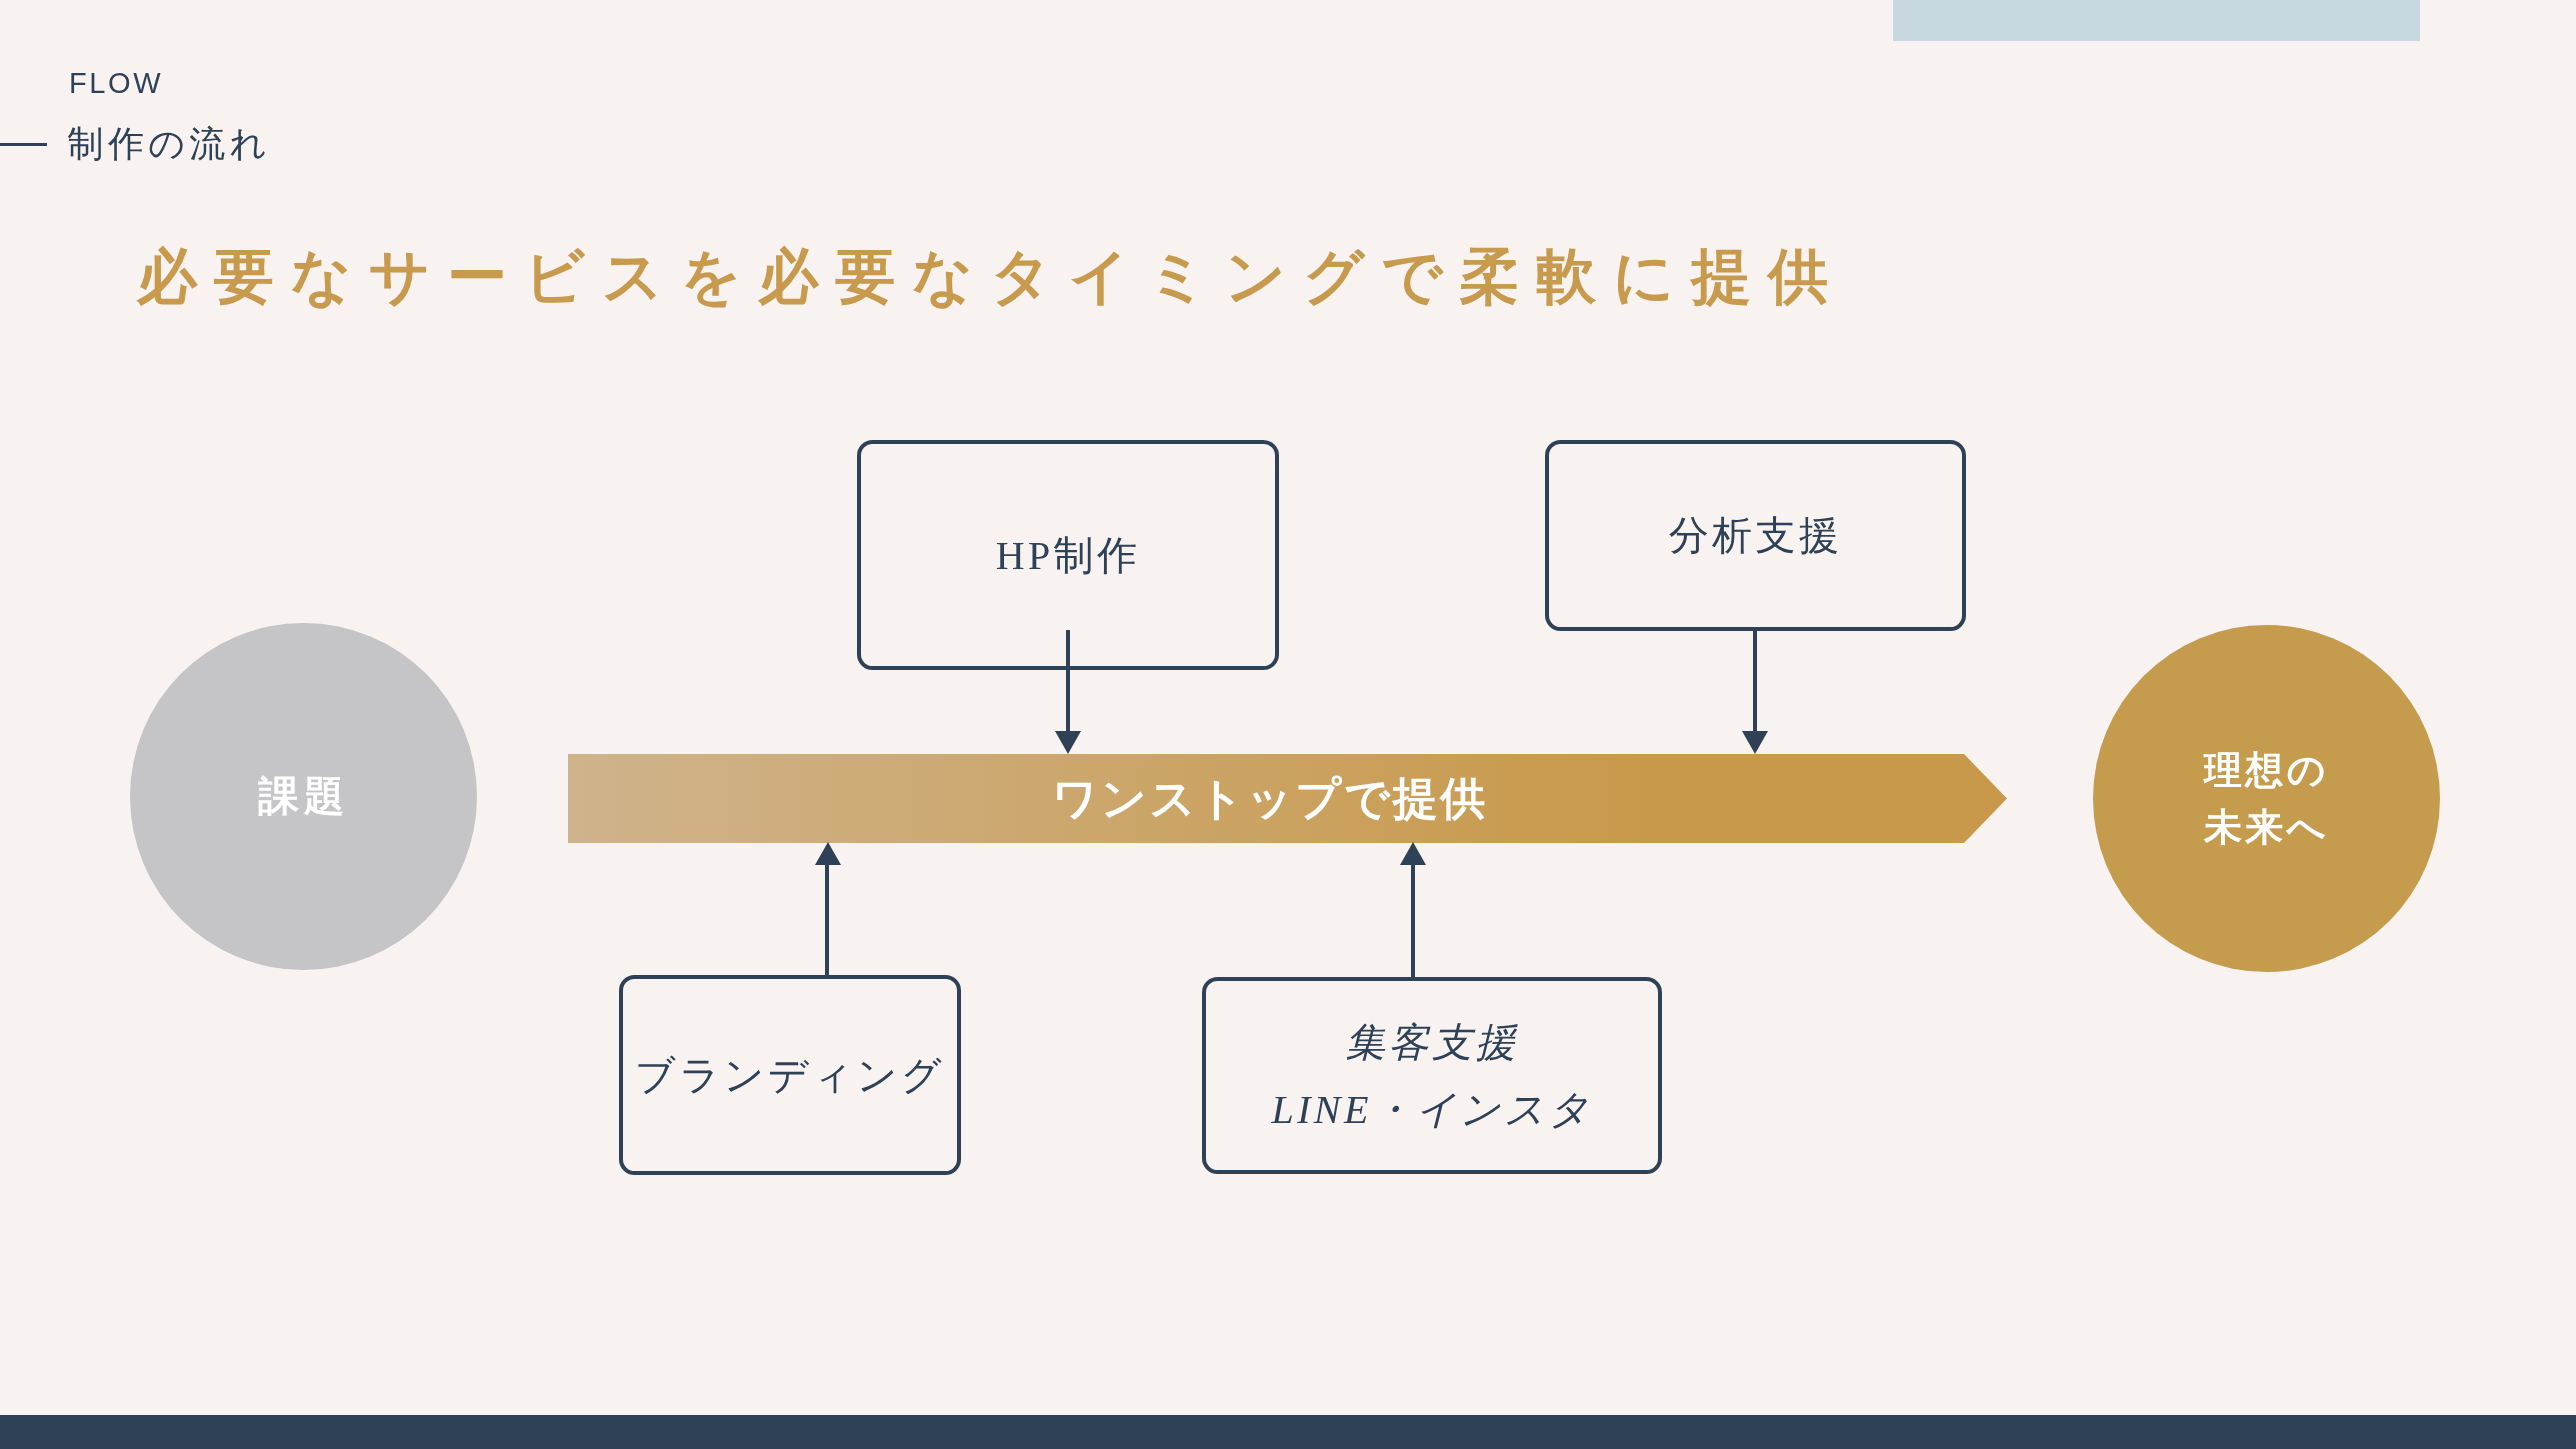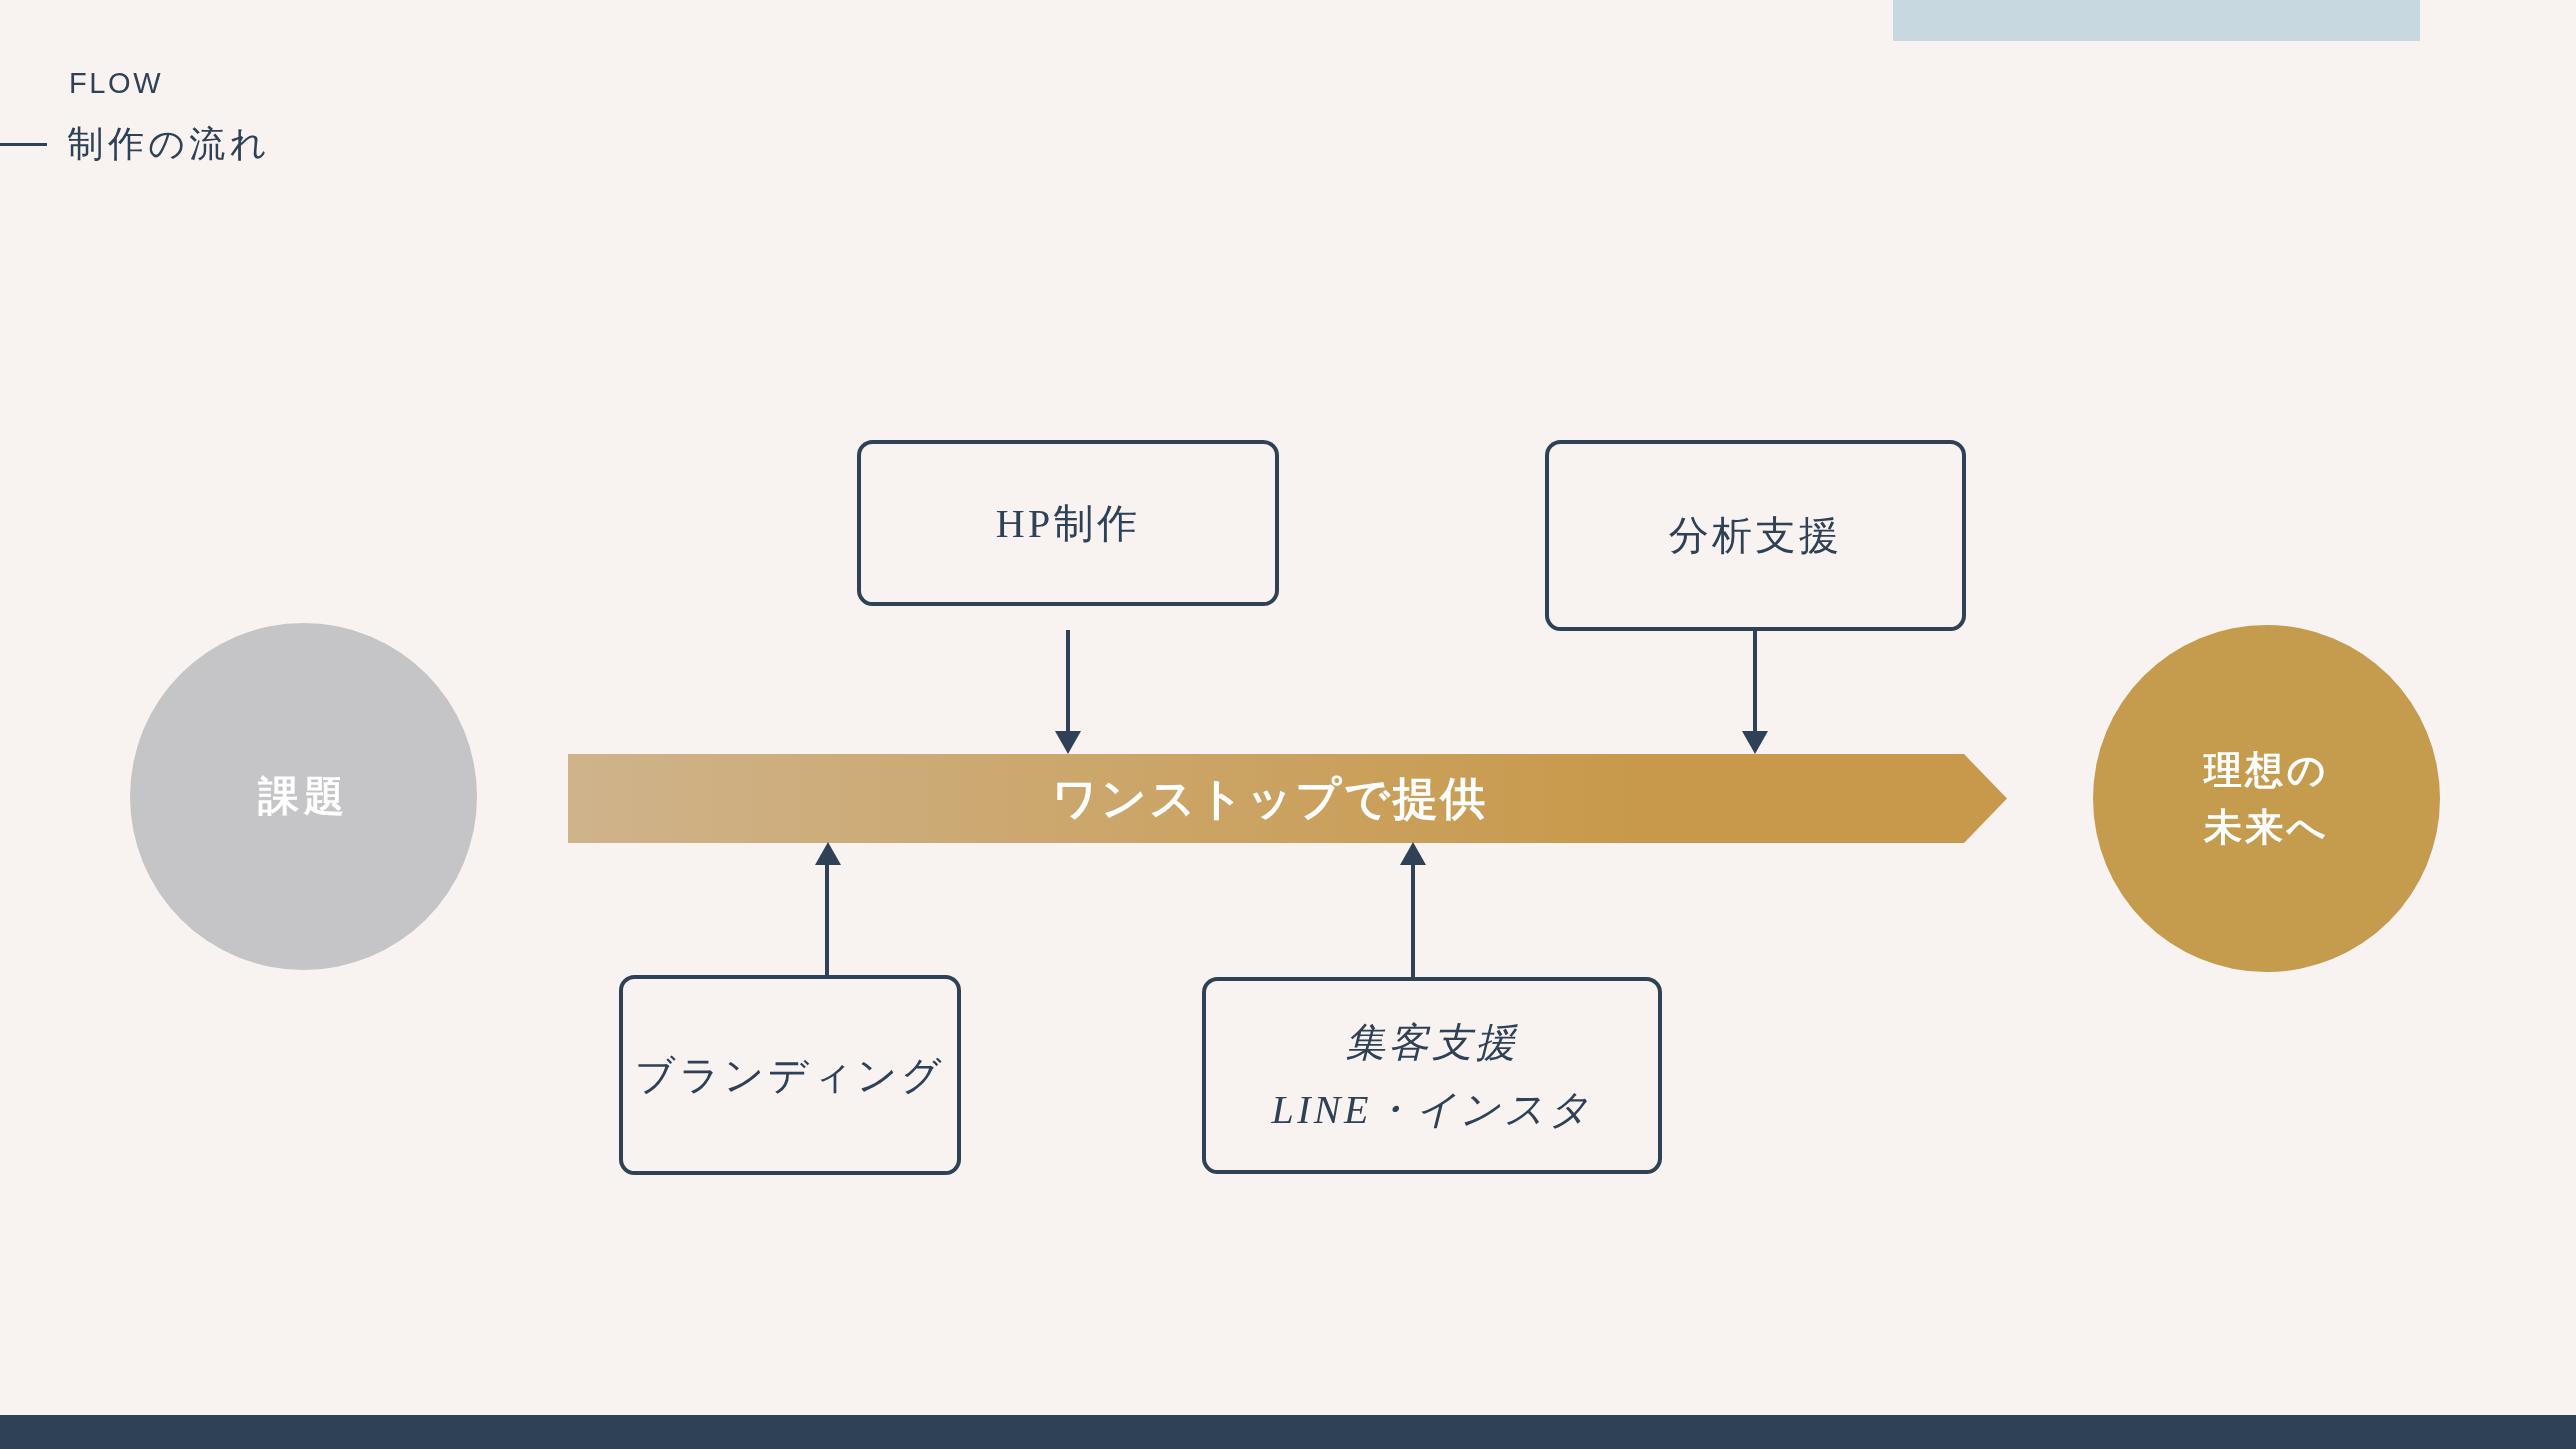--- a/index.html
+++ b/index.html
@@ -100,21 +100,21 @@
     position: absolute;
     border: 4.3px solid var(--navy, #2e4156); border-radius: 15.5px;
     background: transparent;
     display: flex; flex-direction: column; align-items: center; justify-content: center;
     text-align: center;
   }
   .box span {
     font-size: 40px; letter-spacing: 3.4px; line-height: 67px;
     color: var(--navy, #2e4156);
   }
-  .box.t1 { left: 857px;  top: 440px;  width: 422px; height: 166px; justify-content: center; }
+  .box.t1 { left: 857px;  top: 440px;  width: 422px; height: 230px; justify-content: center; }
   .box.t2 { left: 1545px; top: 440px;  width: 421px; height: 191px; }
   .box.b1 { left: 619px;  top: 975px; width: 342px; height: 200px; }
   .box.b2 { left: 1202px; top: 977px; width: 460px; height: 197px; font-style: italic; }
 
   
   .arrow-line {
     position: absolute; width: 4.3px; background: var(--navy, #2e4156);
   }
   .arrow-head-down {
     position: absolute; width: 0; height: 0;
@@ -142,20 +142,21 @@
 
   <div class="accent-rect"></div>
 
   <div class="eyebrow">FLOW</div>
 
   <div class="heading-row">
     <span class="heading-dash"></span>
     <h1 class="section-heading">制作の流れ</h1>
   </div>
 
+  <h2 class="slide-title">必要なサービスを必要なタイミングで柔軟に提供</h2>
 
   <div>
 
     <div class="circle gray">
       <span>課題</span>
     </div>
 
     <div class="band">
       <span>ワンストップで提供</span>
     </div>

